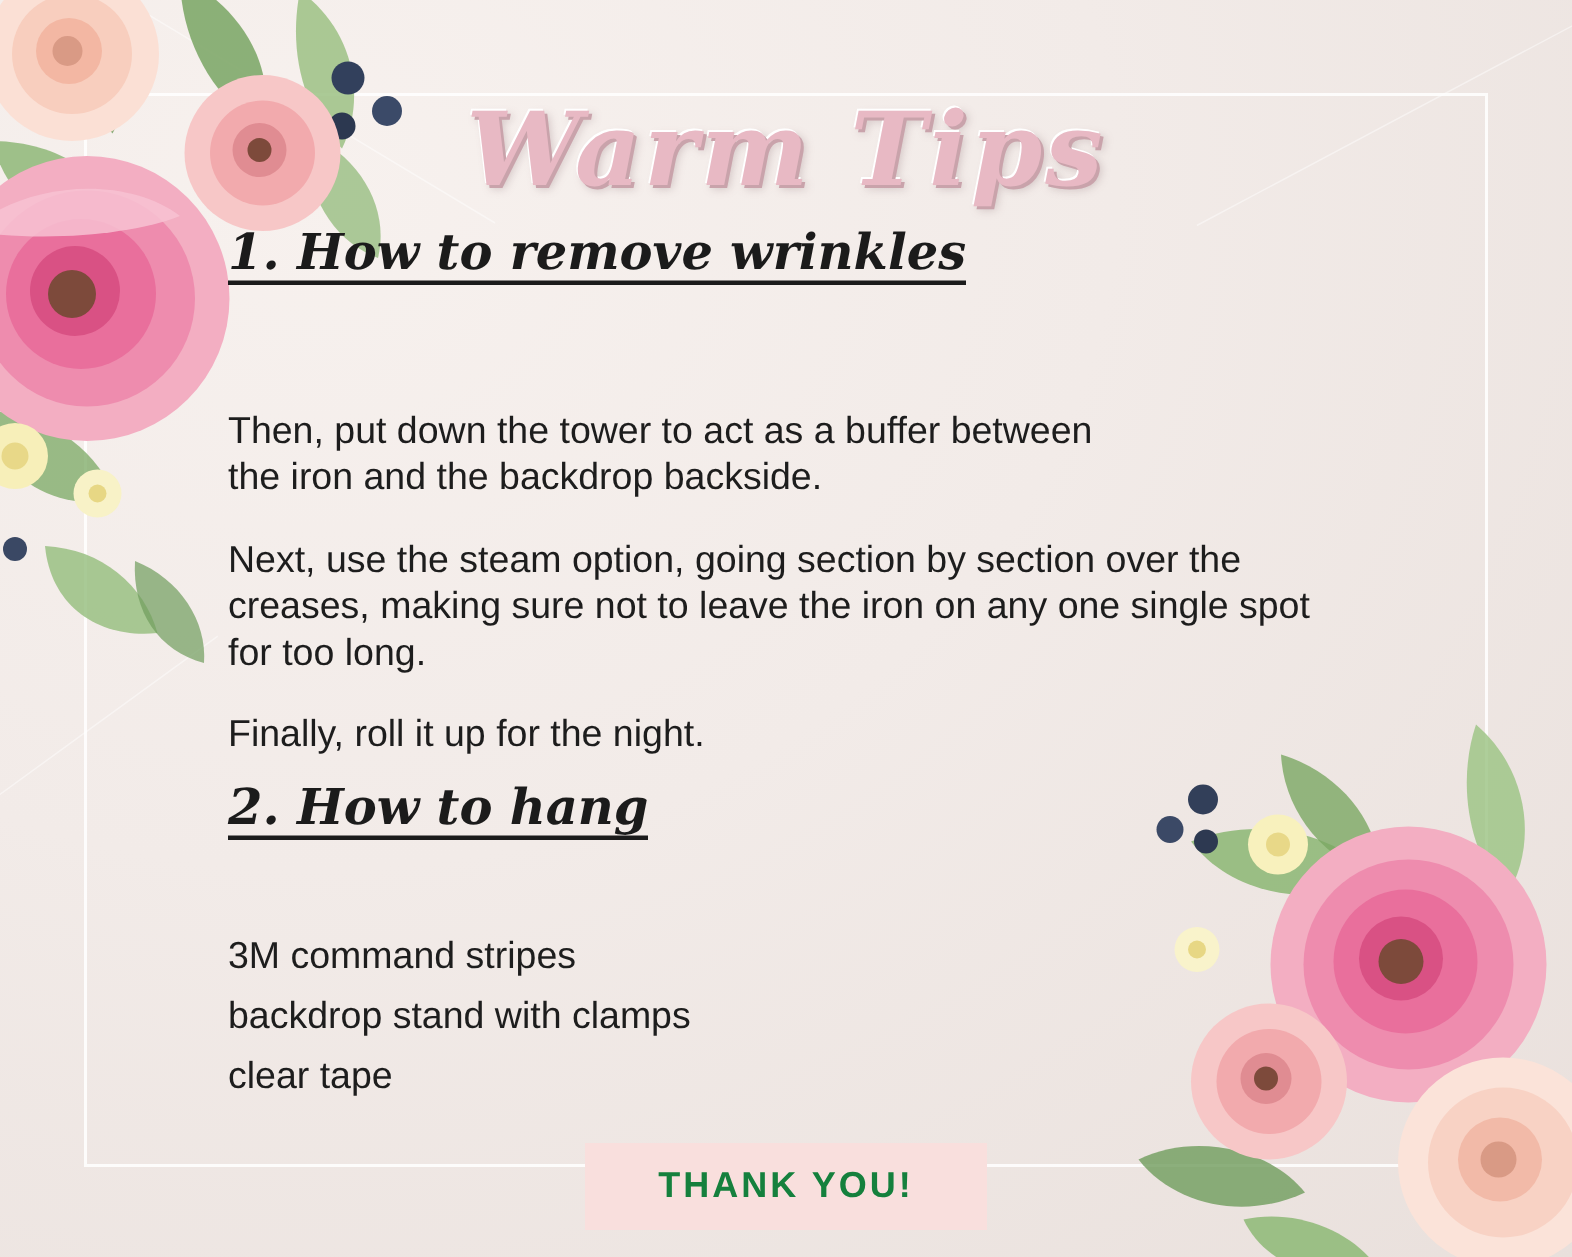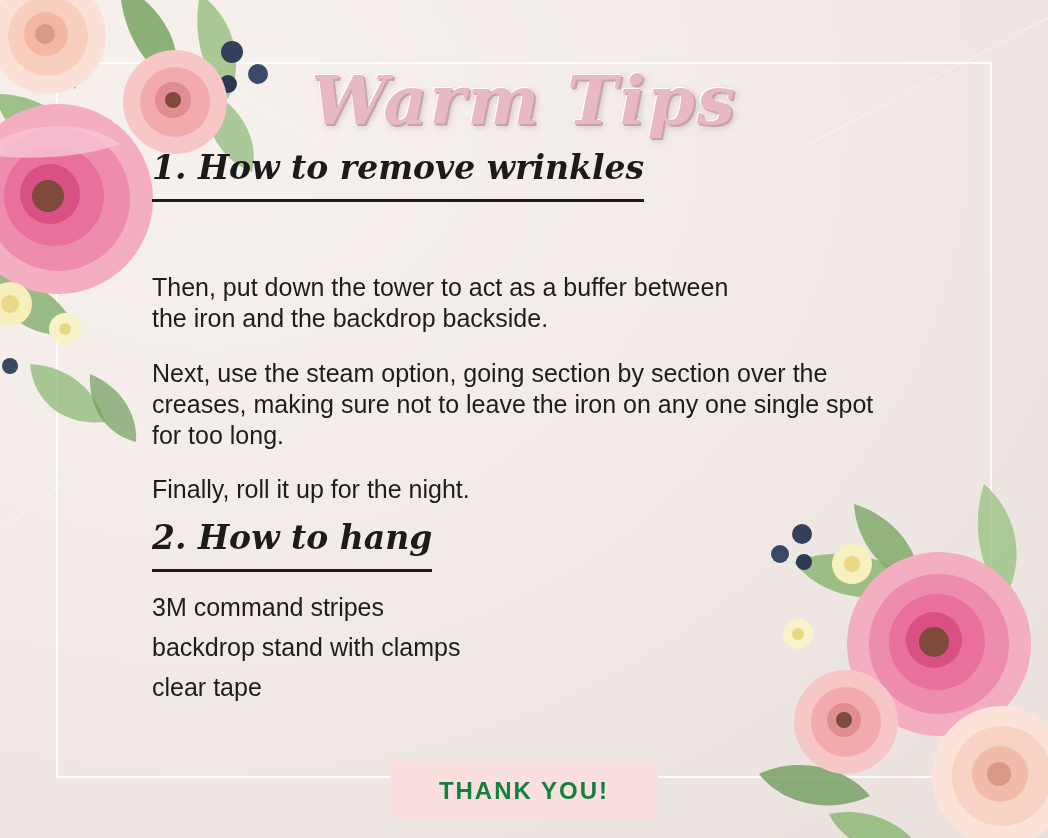--- a/index.html
+++ b/index.html
@@ -69,21 +69,21 @@
 
   .heading {
     position: absolute;
     left: 152px;
     font-family: "DejaVu Serif", serif;
     font-weight: bold;
     font-style: italic;
     font-size: 33px;
     color: #1b1b1b;
     border-bottom: 3px solid #1b1b1b;
-    padding-bottom: 12px;
+    padding-bottom: 0;
     display: inline-block;
     white-space: nowrap;
   }
   .heading.h1 { top: 148px; }
   .heading.h2 { top: 518px; }
 
   .para {
     position: absolute;
     left: 152px;
     font-size: 25px;
@@ -91,21 +91,21 @@
     color: #1d1d1d;
     white-space: pre-line;
   }
   .p1 { top: 214px; }
   .p2 { top: 272px; }
   .p3 { top: 358px; }
   .p4 { top: 474px; }
 
   .hang-list {
     position: absolute;
-    top: 594px;
+    top: 624px;
     left: 152px;
     width: 760px;
     display: flex;
     gap: 0px;
   }
   .hang-col {
     display: flex;
     flex-direction: column;
     gap: 14px;
   }

